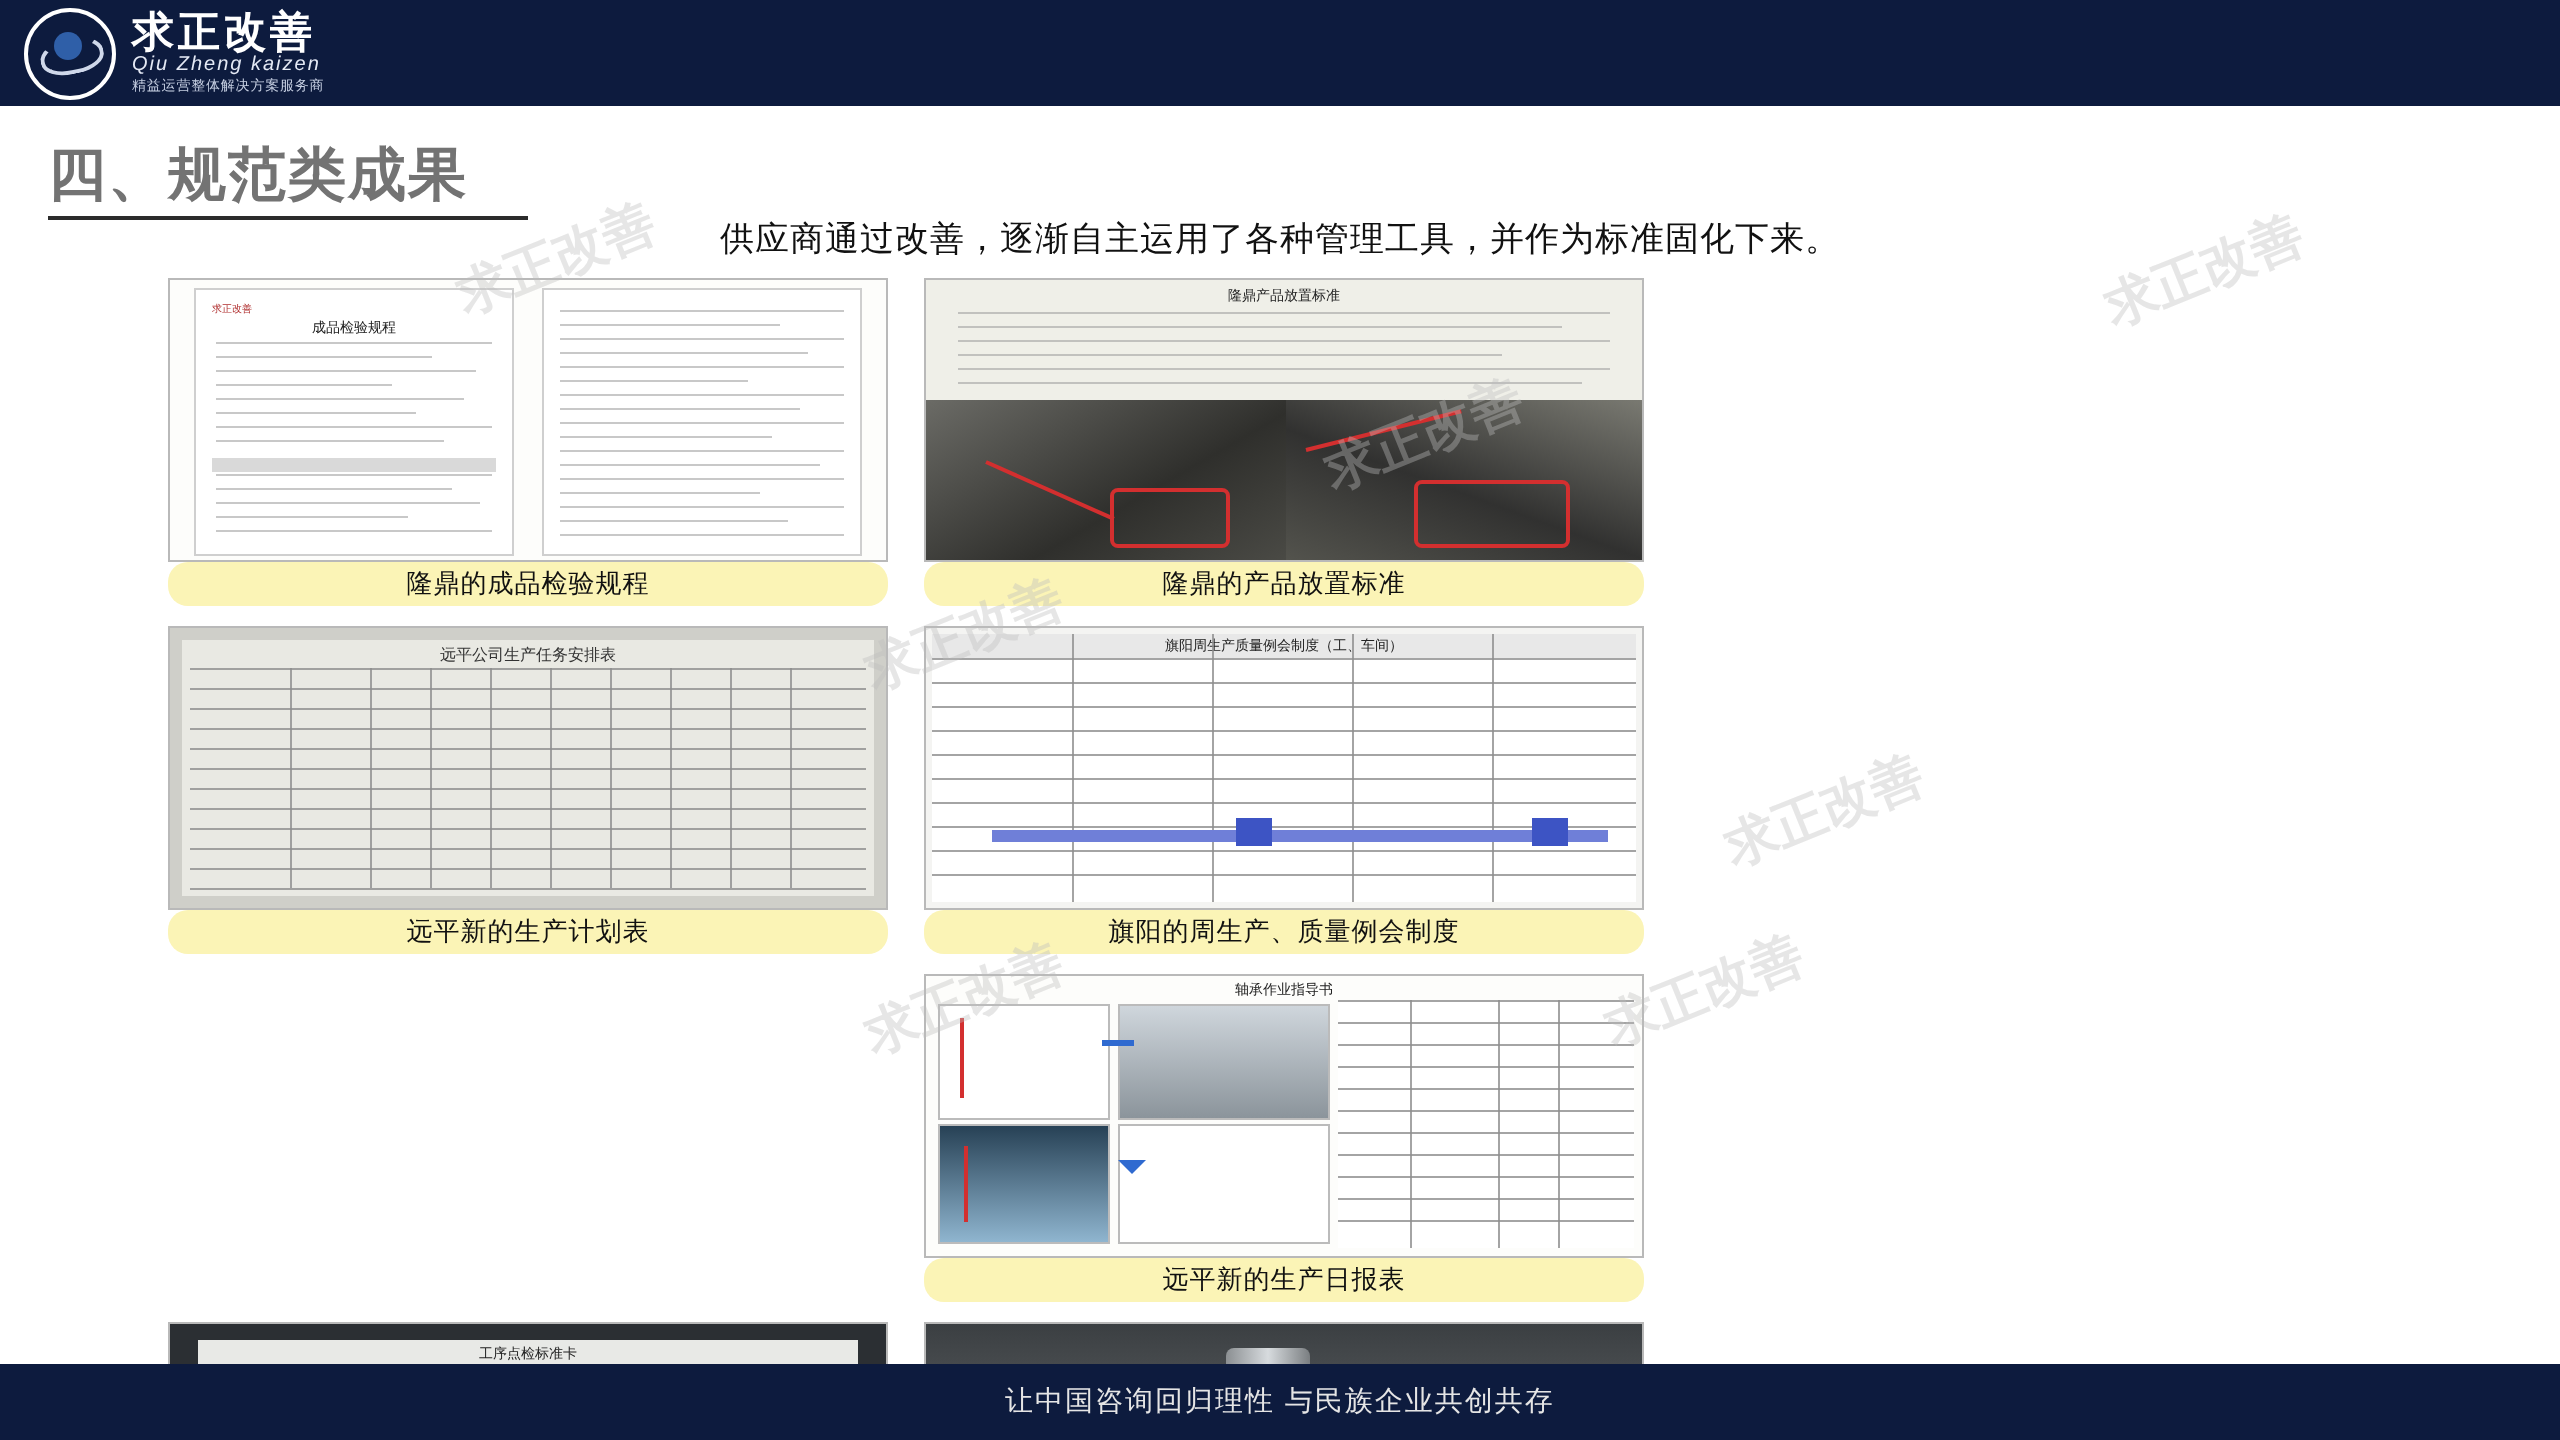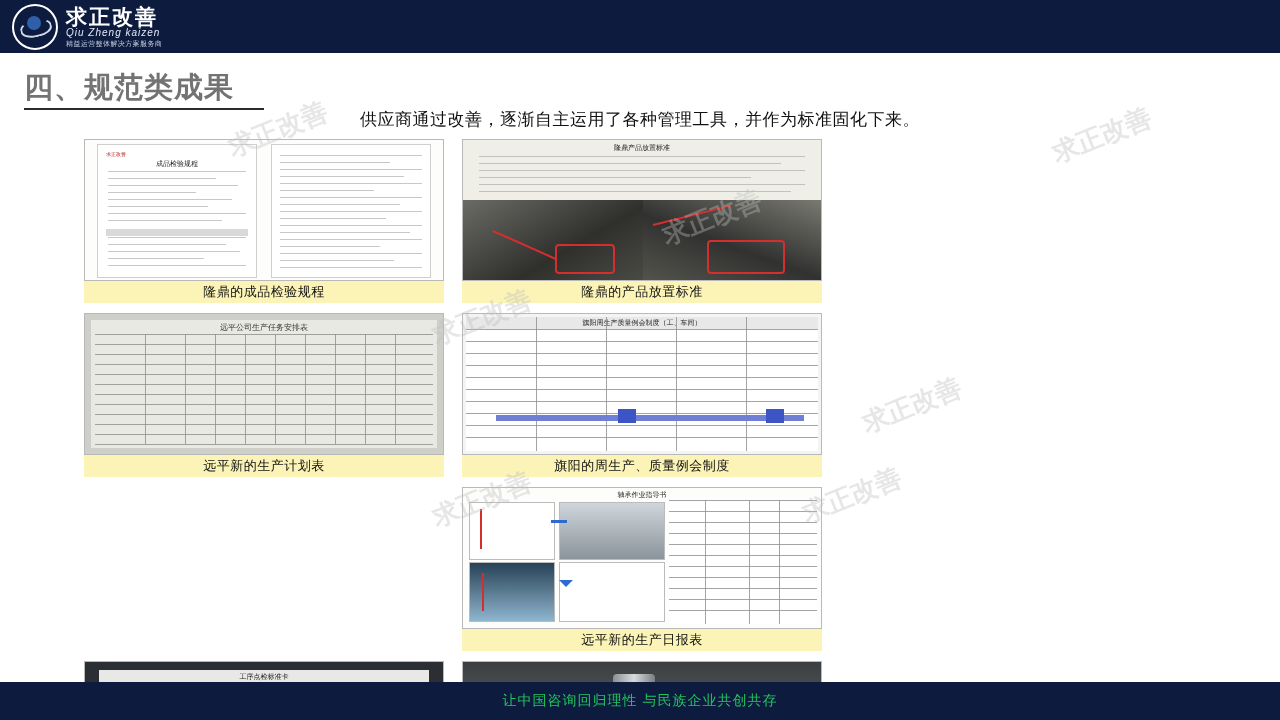--- a/index.html
+++ b/index.html
@@ -137,20 +137,21 @@
     width: 360px;
     height: 22px;
     background: #fbf4b6;
     color: #111111;
     font-size: 13px;
     display: flex;
     align-items: center;
     justify-content: center;
     box-sizing: border-box;
     letter-spacing: 0.5px;
+    border-radius: 10px;
   }
 
   
   .doc {
     position: absolute;
     inset: 0;
     background: #fdfdfb;
   }
   .lines {
     position: absolute;
@@ -254,21 +255,21 @@
     white-space: nowrap;
   }
 
   
   .footer {
     position: absolute;
     left: 0; bottom: 0;
     width: 1280px;
     height: 38px;
     background: #0d1b3e;
-    color: #22c55e;
+    color: #e5e5e5;
     display: flex;
     align-items: center;
     justify-content: center;
     font-size: 14px;
     letter-spacing: 1px;
   }
 </style>
 </head>
 <body>
 

